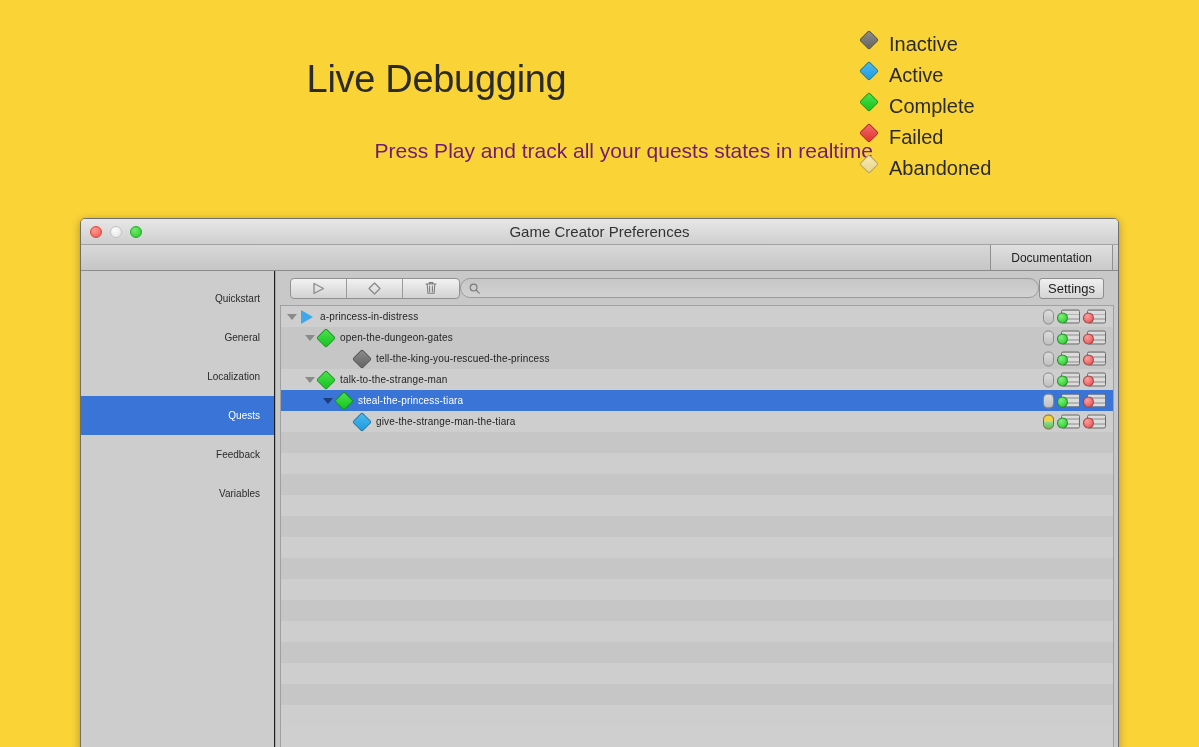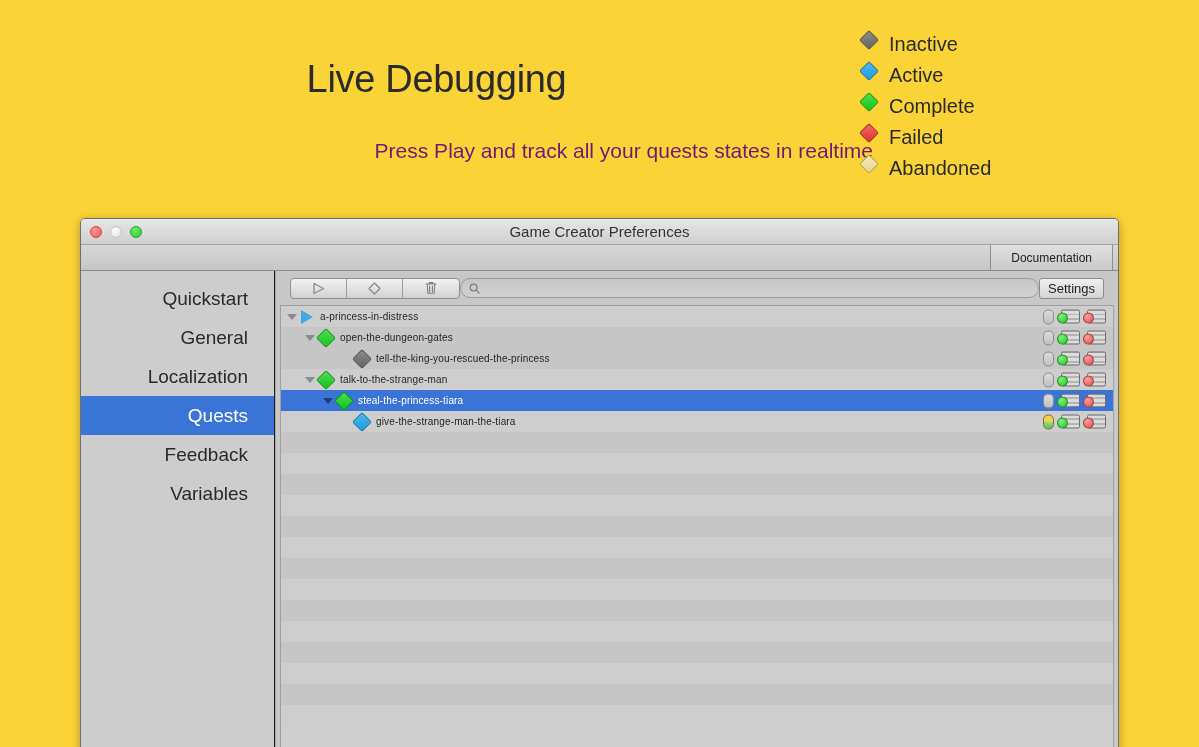--- a/index.html
+++ b/index.html
@@ -141,22 +141,22 @@
     flex: 0 0 auto;
     background: #cdcdcd;
     border-right: 1px solid #1d1d1d;
     padding-top: 8px;
   }
   .side-item {
     height: 39px;
     display: flex;
     align-items: center;
     justify-content: flex-end;
-    padding-right: 26px;
-    font-size: 19px;
+    padding-right: 14px;
+    font-size: 10px;
     color: #2a2a2a;
     cursor: default;
   }
   .side-item.selected {
     background: #3a74d6;
     color: #ffffff;
   }
 
   
   .pane {

